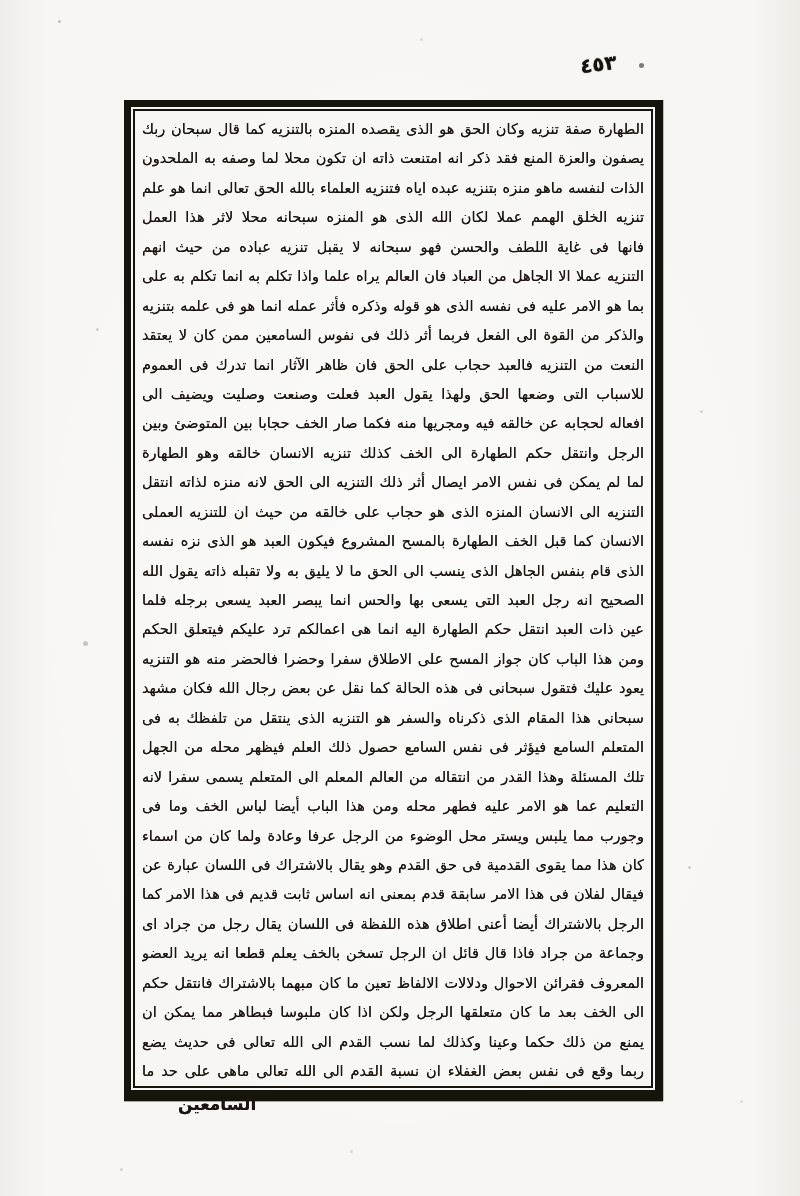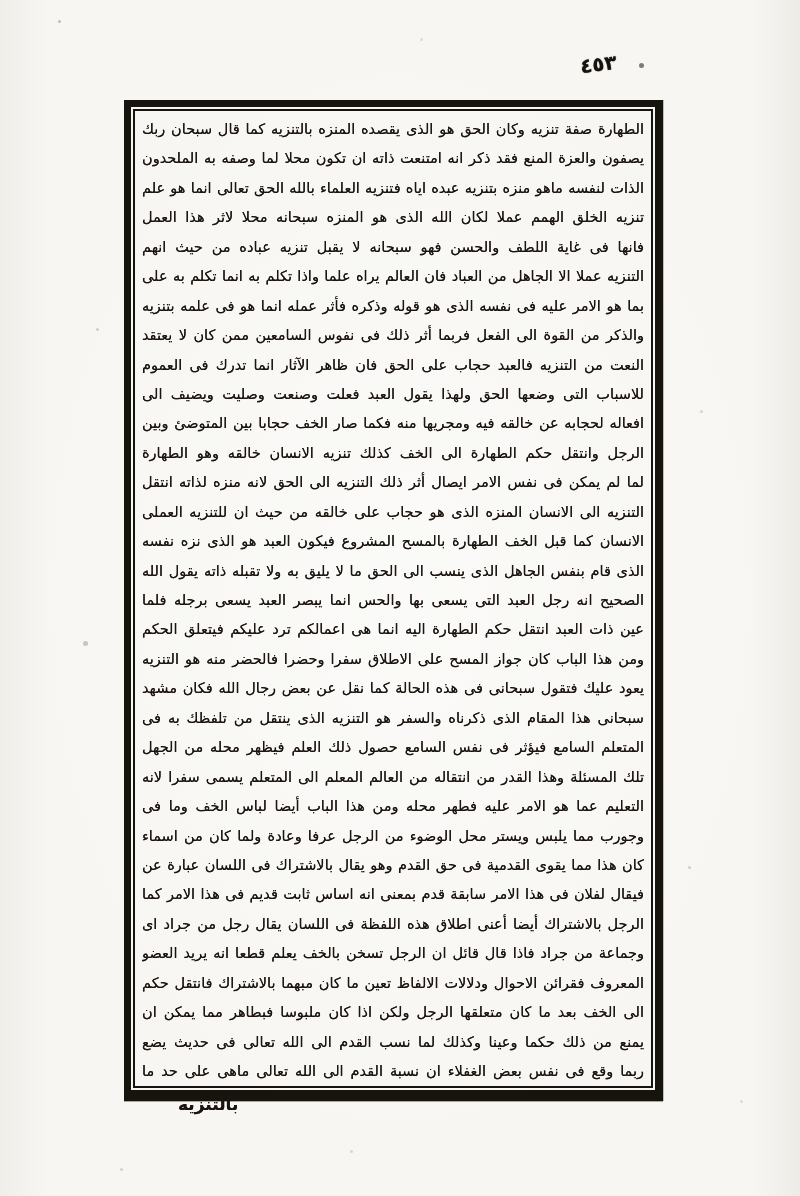--- a/index.html
+++ b/index.html
@@ -127,15 +127,15 @@
           <div class="line">الرجل بالاشتراك أيضا أعنى اطلاق هذه اللفظة فى اللسان يقال رجل من جراد اى قطعة</div>
           <div class="line">وجماعة من جراد فاذا قال قائل ان الرجل تسخن بالخف يعلم قطعا انه يريد العضو الخاص</div>
           <div class="line">المعروف فقرائن الاحوال ودلالات الالفاظ تعين ما كان مبهما بالاشتراك فانتقل حكم الطهارة</div>
           <div class="line">الى الخف بعد ما كان متعلقها الرجل ولكن اذا كان ملبوسا فبطاهر مما يمكن ان يتعلق به مما</div>
           <div class="line">يمنع من ذلك حكما وعينا وكذلك لما نسب القدم الى الله تعالى فى حديث يضع الجبار فيها قدمه</div>
           <div class="line">ربما وقع فى نفس بعض الغفلاء ان نسبة القدم الى الله تعالى ماهى على حد ما ينسب الى</div>
         </div>
     </div>
   </div>
 
-  <div class="catchword" dir="rtl" lang="ar">بالتنزيه</div>
+  <div class="catchword" dir="rtl" lang="ar">السامعين</div>
 
 </div>
 
 </body></html>

